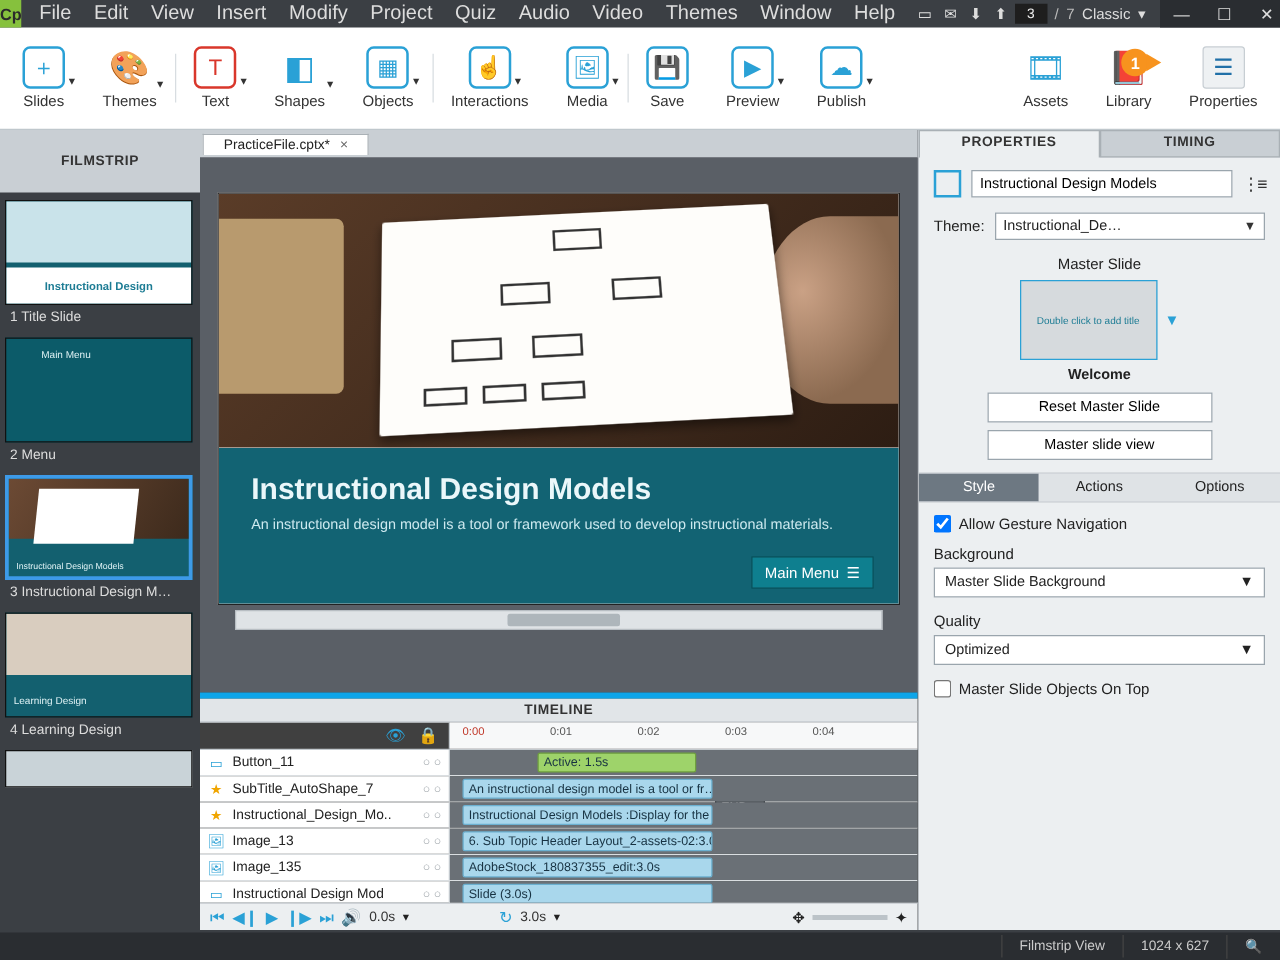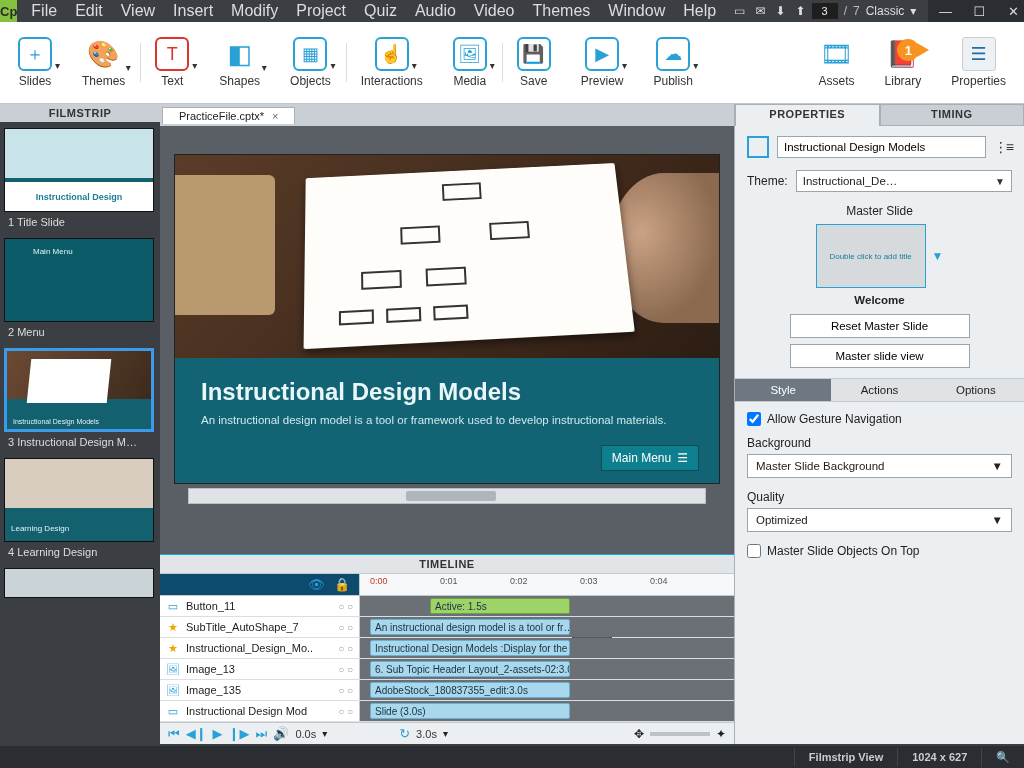--- a/index.html
+++ b/index.html
@@ -28,21 +28,21 @@
 .ribbon-icon .caret { position:absolute; right:-10px; bottom:-2px; font-size:10px; color:#333; }
 .ribbon-label { font-size:12px; color:#333; }
 .ribbon-spacer { flex:1; }
 .ribbon-group.props .ribbon-icon { background:#eef1f3; border:1px solid #c7ced3; border-radius:3px; color:#2070a8; }
 .badge-1 { position:absolute; top:6px; right:12px; width:22px; height:22px; background:#f7931e; border-radius:50%; color:#fff; font-weight:bold; display:flex; align-items:center; justify-content:center; font-size:13px; }
 .badge-arrow { position:absolute; top:10px; right:2px; width:0; height:0; border-top:7px solid transparent; border-bottom:7px solid transparent; border-left:12px solid #f7931e; }
 
 
 .cols { display:flex; height:640px; }
 .filmstrip { width:160px; background:#3b3f44; display:flex; flex-direction:column; }
-.filmstrip-hdr { background:#c9cfd4; color:#333; text-align:center; font-weight:bold; font-size:11px; letter-spacing:0.5px; padding:3px 0; }
+.filmstrip-hdr { background:#c9cfd4; color:#333; text-align:center; font-weight:bold; font-size:11px; letter-spacing:0.5px; padding:19px 0; }
 .filmstrip-body { flex:1; overflow:hidden; padding:6px 4px; }
 .thumb { margin-bottom:10px; }
 .thumb-img { width:150px; height:84px; background:#13606f; border:1px solid #111; position:relative; overflow:hidden; }
 .thumb-img.sel { border:3px solid #3d9ae8; }
 .thumb-label { color:#ddd; font-size:11px; margin-top:4px; padding-left:4px; }
 .thumb-img .halfwhite { position:absolute; left:0; right:0; top:0; height:60%; background:#c9e3ea; }
 .thumb-img .titlewhite { position:absolute; left:0; right:0; bottom:0; height:35%; background:#fff; display:flex; align-items:center; justify-content:center; color:#1d7c94; font-size:9px; font-weight:600; }
 .thumb-img .notebook { position:absolute; left:0; right:0; top:0; height:62%; background:linear-gradient(120deg,#6c4a34,#3d2a1c); }
 .thumb-img .notebook::after { content:""; position:absolute; left:22px; top:8px; width:80px; height:44px; background:#fff; transform:skewX(-6deg); }
 
@@ -59,21 +59,21 @@
 .stage .banner { position:absolute; left:0; right:0; bottom:0; height:38%; background:#126373; color:#eaf7fa; padding:20px 26px; }
 .stage .banner h1 { font-size:24px; font-weight:600; margin-bottom:8px; }
 .stage .banner p { font-size:11.5px; color:#cde9ef; }
 .stage .mainmenu { position:absolute; right:20px; bottom:12px; background:#0e7f8f; border:1px solid #0a4c57; color:#fff; padding:5px 10px; font-size:12px; display:flex; gap:6px; align-items:center; }
 .stage .folder { position:absolute; left:0; top:20px; width:100px; height:140px; background:#b89a6e; border-radius:0 6px 6px 0; }
 .stage .hand { position:absolute; right:0; top:18px; width:110px; height:150px; background:radial-gradient(ellipse at 30% 40%, #caa185 0%, #8b6a50 70%); border-radius:50% 0 0 50%; }
 .stage-hscroll { height:16px; background:#dfe3e6; border:1px solid #b8bec3; margin:4px 14px 0 14px; position:relative; }
 .stage-hscroll .handle { position:absolute; left:42%; top:2px; height:10px; width:90px; background:#aeb6bb; border-radius:2px; }
 
 
-.timeline { height:190px; background:#0c4a6e; border-top:1px solid #0ea5e9; display:flex; flex-direction:column; }
+.timeline { height:190px; background:#404040; border-top:5px solid #0ea5e9; display:flex; flex-direction:column; }
 .tl-title { text-align:center; font-weight:bold; font-size:11px; letter-spacing:.5px; padding:3px 0; border-bottom:1px solid #c3c9ce; background:#e1e5e8; color:#333; }
 .tl-head { display:flex; height:22px; border-bottom:1px solid #c3c9ce; }
 .tl-left { width:200px; border-right:1px solid #c3c9ce; display:flex; justify-content:flex-end; align-items:center; gap:8px; padding-right:8px; }
 .eye-lock { display:flex; gap:10px; color:#2aa1d6; font-size:13px; }
 .tl-ruler { flex:1; position:relative; background:#f7f8f9; overflow:hidden; }
 .tl-ruler .ticklabel { position:absolute; top:2px; font-size:9px; color:#555; }
 .tl-rows { flex:1; overflow:hidden; }
 .tl-row { display:flex; height:21px; border-bottom:1px solid #dadee1; }
 .tl-row .rl { width:200px; border-right:1px solid #c3c9ce; display:flex; align-items:center; gap:6px; padding-left:6px; font-size:11px; background:#fff; overflow:hidden; white-space:nowrap; }
 .tl-row .rl .ico { width:14px; height:14px; display:inline-flex; align-items:center; justify-content:center; font-size:11px; }
@@ -109,21 +109,21 @@
 .wide-btn { display:block; width:180px; margin:0 auto 6px auto; height:24px; border:1px solid #9aa5ad; background:#fff; font-size:11.5px; }
 .subtabs { display:flex; margin:10px -12px 10px -12px; border-top:1px solid #c3c9ce; border-bottom:1px solid #c3c9ce; }
 .subtabs div { flex:1; text-align:center; font-size:11.5px; padding:5px 0; background:#dfe3e6; }
 .subtabs div.active { background:#6d7882; color:#fff; }
 .chk-row { display:flex; align-items:flex-start; gap:6px; margin-bottom:10px; font-size:12px; }
 .chk-row input { width:14px; height:14px; }
 .section-label { font-size:12px; margin-bottom:4px; }
 .full-combo { width:100%; height:24px; border:1px solid #9aa5ad; background:#fff; display:flex; align-items:center; justify-content:space-between; padding:0 8px; font-size:11.5px; margin-bottom:12px; }
 
 
-.statusbar { position:absolute; left:0; right:0; bottom:0; height:22px; background:#2a2d31; color:#ccc; display:flex; align-items:center; justify-content:flex-end; gap:0; font-size:11px;font-weight:bold; }
+.statusbar { position:absolute; left:0; right:0; bottom:0; height:22px; background:#2a2d31; color:#ccc; display:flex; align-items:center; justify-content:flex-end; gap:0; font-size:11px; }
 .statusbar div { border-left:1px solid #444; padding:3px 14px; }
 </style>
 </head>
 <body>
 
 <div class="titlebar">
   <div class="cp-logo">Cp</div>
   <div class="menubar">
     <span>File</span>
     <span>Edit</span>
@@ -310,21 +310,21 @@
         </div>
       </div>
       <div class="tl-rows" id="tl-rows">
           <div class="tl-row">
             <div class="rl">
               <span class="ico" style="color: rgb(42, 161, 214);">▭</span>
               <span>Button_11</span>
               <span class="dots">○  ○</span>
             </div>
             <div class="rr">
-              <div class="clip green" style="left: 70px; width: 140px;">Active: 1.5s</div>
+              <div class="clip green" style="left: 70px; width: 127px;">Active: 1.5s</div>
               <div class="clip end" style="left: 212px; width: 40px; margin-top: 36px;">END</div>
             </div>
           </div>
           <div class="tl-row">
             <div class="rl">
               <span class="ico" style="color: rgb(240, 165, 0);">★</span>
               <span>SubTitle_AutoShape_7</span>
               <span class="dots">○  ○</span>
             </div>
             <div class="rr">

